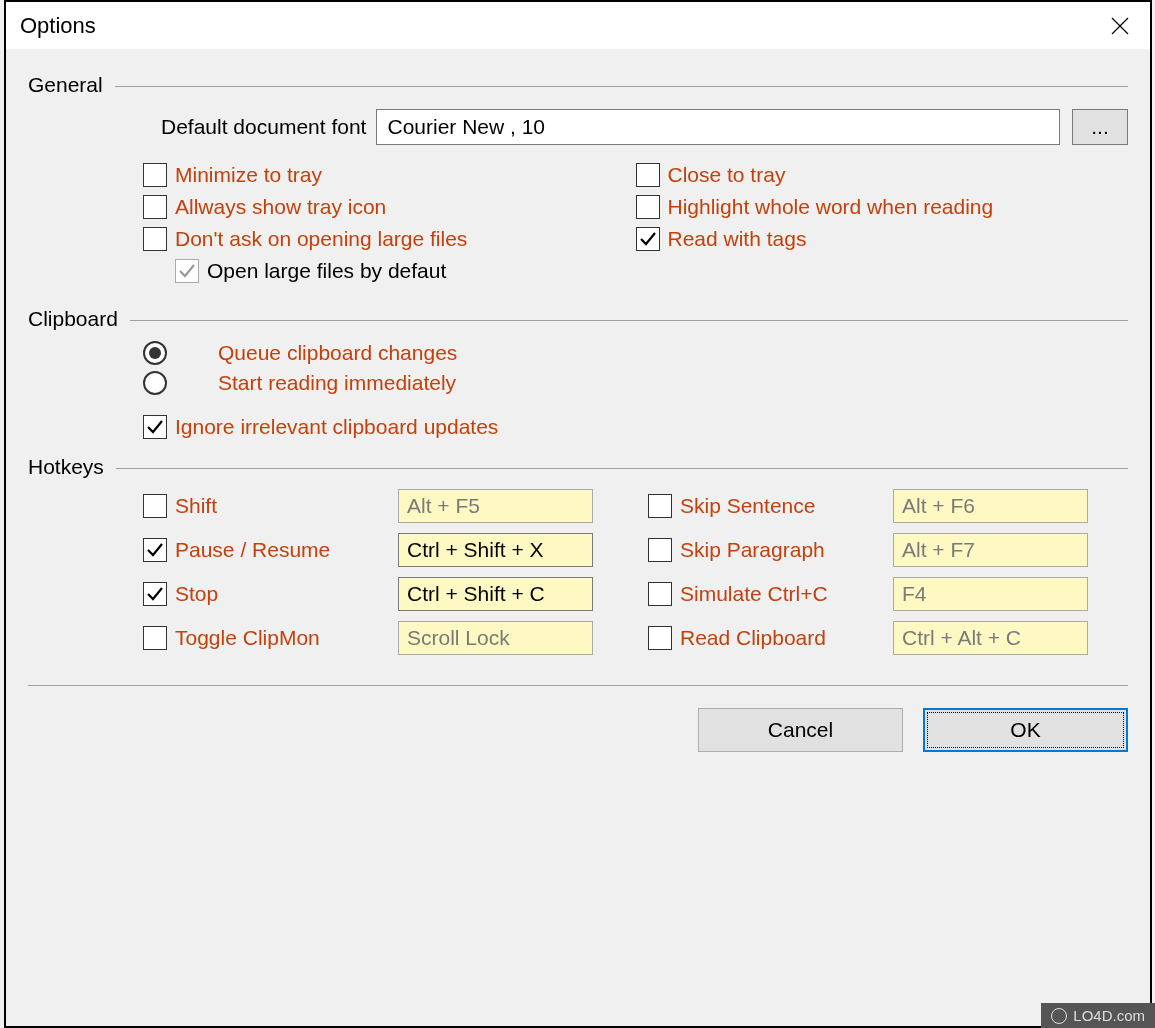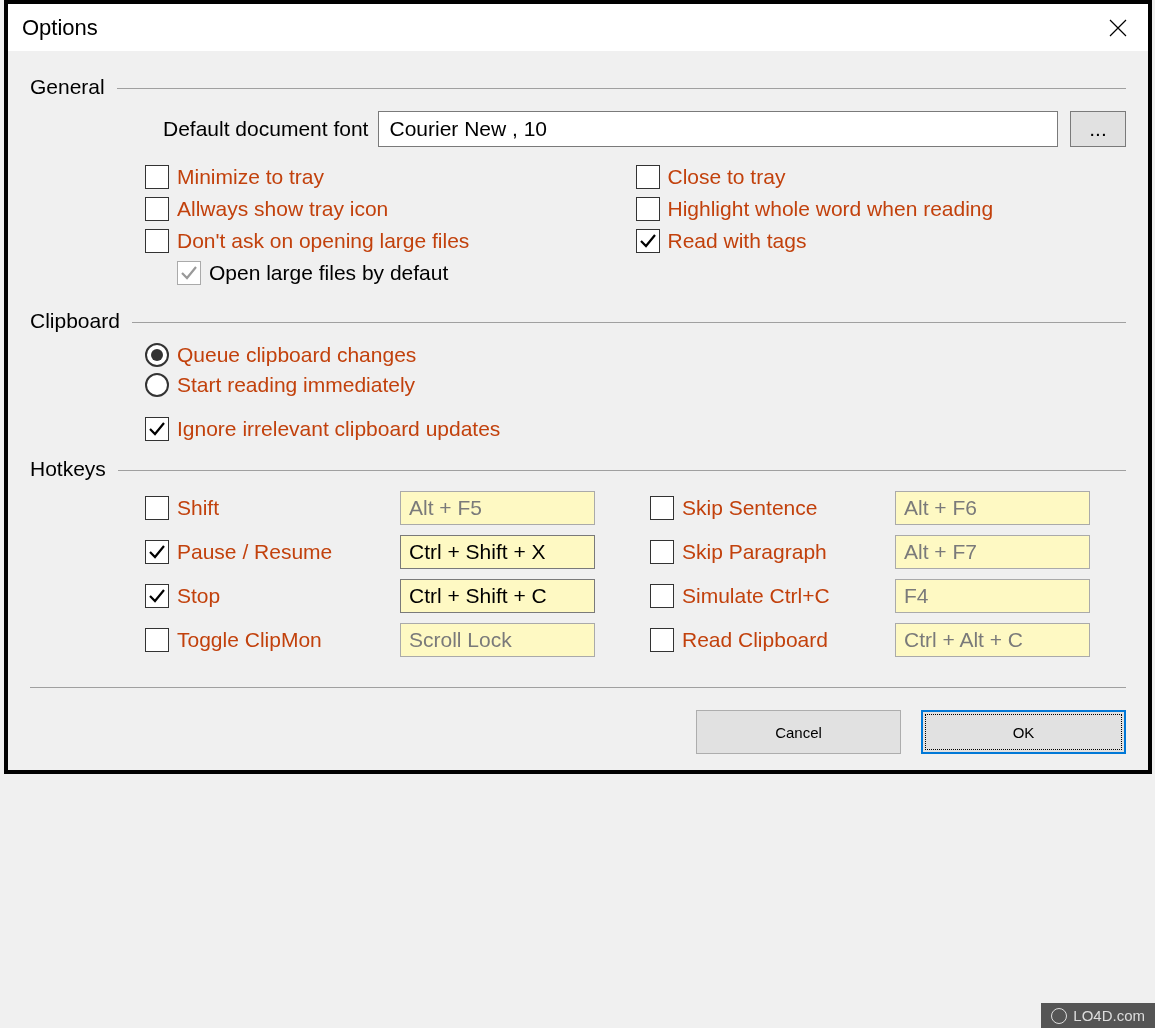--- a/index.html
+++ b/index.html
@@ -14,23 +14,23 @@
     width: 1155px;
     height: 1028px;
     overflow: hidden;
     position: relative;
   }
   .window {
     position: absolute;
     left: 4px;
     top: 0;
     width: 1148px;
-    height: 774px;
+    height: 1028px;
     background: #f0f0f0;
-    border: 4px solid #000000;
+    border: 2px solid #000000;
   }
   .titlebar {
     height: 47px;
     background: #ffffff;
     display: flex;
     align-items: center;
     justify-content: space-between;
     padding-left: 14px;
   }
   .titlebar .title {
@@ -134,20 +134,21 @@
   .checkbox.disabled.checked svg path { stroke: #999; }
   .check-label {
     font-size: 21px;
     color: #c2410c;
   }
   .check-label.disabled { color: #000000; }
   .radio-row {
     display: flex;
     align-items: center;
     margin-bottom: 6px;
+    gap: 43px;
   }
   .radio {
     width: 24px;
     height: 24px;
     border: 2px solid #333;
     border-radius: 50%;
     margin-right: 8px;
     display: flex;
     align-items: center;
     justify-content: center;
@@ -193,21 +194,21 @@
     padding-top: 22px;
     display: flex;
     justify-content: flex-end;
     gap: 20px;
   }
   .btn {
     width: 205px;
     height: 44px;
     background: #e1e1e1;
     border: 1px solid #adadad;
-    font-size: 15px;
+    font-size: 21px;
     font-family: inherit;
     cursor: pointer;
   }
   .btn.primary {
     border: 2px solid #0078d7;
     outline: 1px dotted #000;
     outline-offset: -5px;
   }
   .watermark {
     position: absolute;

